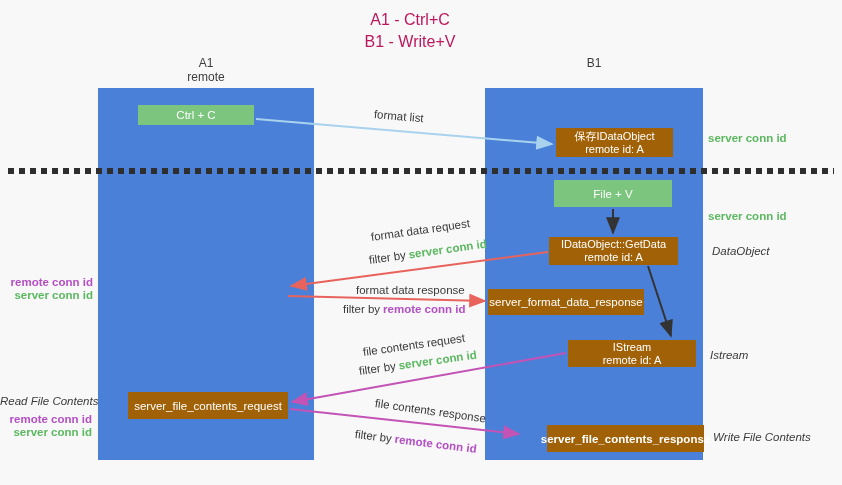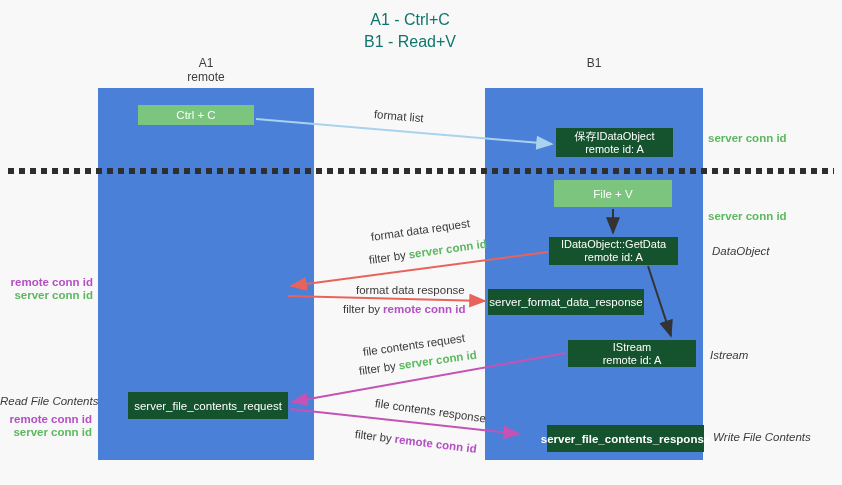--- a/index.html
+++ b/index.html
@@ -7,21 +7,21 @@
   .stage {
     position: relative;
     width: 842px; height: 485px;
     background: #f8f8f8;
     font-family: "Liberation Sans", sans-serif;
     color: #3a3a3a;
     overflow: hidden;
   }
   .title {
     position: absolute; top: 9px; left: 320px; width: 180px;
-    text-align: center; font-size: 16px; line-height: 22px; color: #0f766e;
+    text-align: center; font-size: 16px; line-height: 22px; color: #be185d;
   }
   .lane {
     position: absolute; top: 88px; height: 372px;
     background: #4a80d8; z-index: 1;
   }
   .lane-left  { left: 98px;  width: 216px; }
   .lane-right { left: 485px; width: 218px; }
   .lane-header {
     position: absolute; top: 56px; width: 120px;
     text-align: center; font-size: 12px; line-height: 14px; color: #3c3c3c;
@@ -31,42 +31,42 @@
     position: absolute; top: 168px; left: 8px; width: 826px; height: 6px;
     background: repeating-linear-gradient(90deg, #2e2e2e 0 6px, transparent 6px 11px);
     z-index: 2;
   }
   .node {
     position: absolute; z-index: 3;
     display: flex; flex-direction: column; align-items: center; justify-content: center;
     color: #fff; text-align: center;
   }
   .node-green  { background: #7cc57e; font-size: 11.5px; }
-  .node-orange { background: #14532d; font-size: 11.5px; }
+  .node-orange { background: #a16207; font-size: 11.5px; }
   .two-line { font-size: 11px; line-height: 13px; }
   svg.arrows { position: absolute; top: 0; left: 0; z-index: 4; pointer-events: none; }
   .flow-label {
     position: absolute; z-index: 5; font-size: 11.5px; color: #3a3a3a;
     white-space: nowrap; transform-origin: left center;
   }
   .green-txt  { color: #5cb860; font-weight: bold; }
   .purple-txt { color: #b44fc4; font-weight: bold; }
   .side-label { position: absolute; z-index: 5; font-size: 11.5px; white-space: nowrap; }
   .side-dark  { color: #3a3a3a; font-style: italic; }
   .left-stack { position: absolute; z-index: 5; left: 0; text-align: right; font-size: 11.5px; line-height: 13px; white-space: nowrap; }
   .filter-by { margin-right: 3px; }
 </style>
 </head>
 <body>
 
 <div class="stage">
 
   <div class="title">
     <div>A1 - Ctrl+C</div>
-    <div>B1 - Read+V</div>
+    <div>B1 - Write+V</div>
   </div>
 
   <div class="lane-header" style="left:146px;">
     <div>A1</div>
     <div>remote</div>
   </div>
   <div class="lane-header" style="left:534px;">
     <div>B1</div>
   </div>
 

